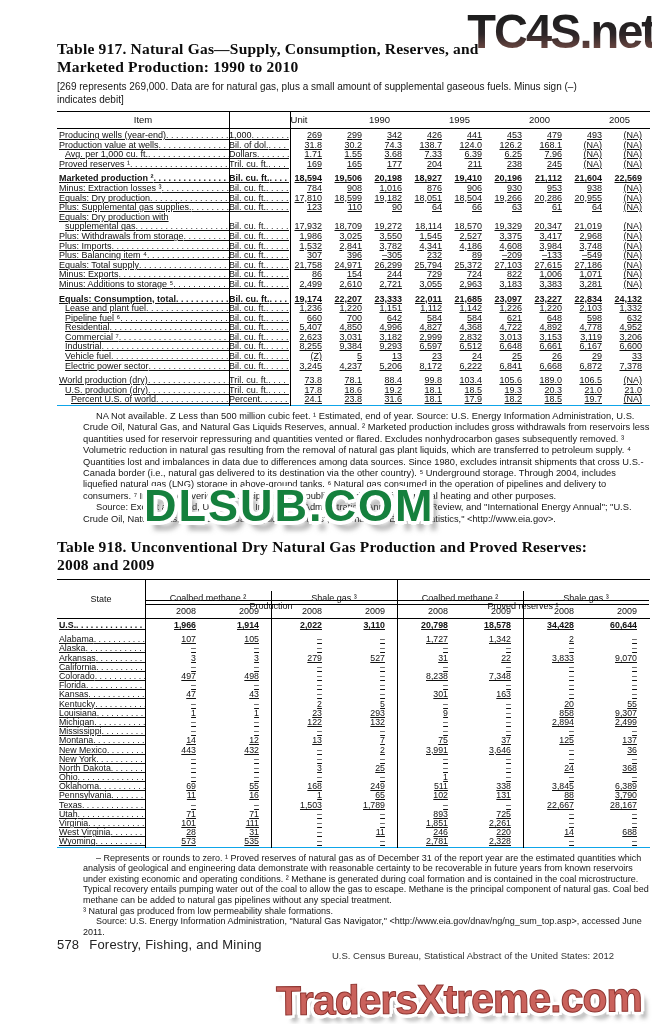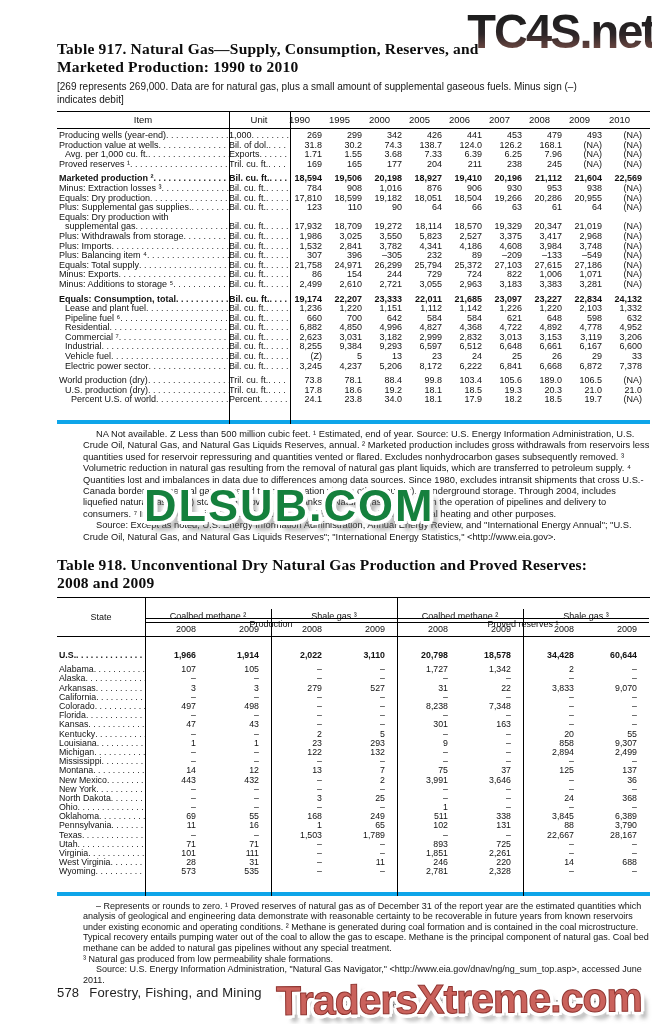--- a/index.html
+++ b/index.html
@@ -10,29 +10,29 @@
   
   .tbl-title{font-family:"Liberation Serif",serif;font-weight:bold;font-size:15.5px;
              line-height:18px;letter-spacing:.2px;color:#0c0c0c;}
   .note{font-size:10px;line-height:12.5px;margin-top:5px;color:#151515;width:560px;}
 
   
   .tblwrap{position:relative;margin-top:5px;}
   .t9grid{display:grid;grid-template-columns:172px 60px repeat(9,40px);}
   .t8grid{display:grid;grid-template-columns:88px repeat(8,63px);}
   .thead{border-top:1.4px solid #000;border-bottom:1px solid #000;}
-  .t917 .thead{height:16px;font-size:9.5px;}
+  .t917 .thead{height:16px;font-size:9.5px;gap:40px;}
   .t917 .thead .cell{line-height:16px;text-align:center;}
   .t917 .thead .yr{text-align:left;padding-right:8px;}
-  .tbody{border-bottom:4px solid #0ea5e9;padding:2px 0 15px 0;}
+  .tbody{border-bottom:1px solid #0ea5e9;padding:2px 0 0 0;text-decoration:underline;}
   .t-row{height:9.6px;line-height:9.6px;font-size:9px;}
   .t8 .t-row{height:9.2px;line-height:9.2px;font-size:8.8px;}
   .t-row.bold{font-weight:bold;}
   .t-row.gap{margin-top:5px;}
-  .t-row.gap-after{margin-bottom:5px;margin-top:12px;}
+  .t-row.gap-after{margin-bottom:5px;}
   .cell{min-width:0;}
   .lbl{display:flex;overflow:hidden;}
   .lt{white-space:nowrap;}
   .ind0 .lt{padding-left:2px;}
   .ind1 .lt{padding-left:8px;}
   .ind2 .lt{padding-left:14px;}
   .dots{flex:1;overflow:hidden;white-space:nowrap;color:#222;}
   .dots::after{content:" . . . . . . . . . . . . . . . . . . . . . . . . . . . . . . . . . . . . . . . . .";}
   .num{text-align:right;padding-right:7px;}
   .t8 .num{padding-right:12px;}
@@ -151,21 +151,21 @@
             <div class="cell num">168.1</div>
             <div class="cell num">(NA)</div>
             <div class="cell num">(NA)</div>
           </div>
           <div class="t-row t9grid">
             <div class="cell lbl ind1">
               <span class="lt">Avg. per 1,000 cu. ft.</span>
               <span class="dots"></span>
             </div>
             <div class="cell lbl unit">
-              <span class="lt">Exports</span>
+              <span class="lt">Dollars</span>
               <span class="dots"></span>
             </div>
             <div class="cell num">1.71</div>
             <div class="cell num">1.55</div>
             <div class="cell num">3.68</div>
             <div class="cell num">7.33</div>
             <div class="cell num">6.39</div>
             <div class="cell num">6.25</div>
             <div class="cell num">7.96</div>
             <div class="cell num">(NA)</div>
@@ -305,21 +305,21 @@
               <span class="lt">Plus: Withdrawals from storage</span>
               <span class="dots"></span>
             </div>
             <div class="cell lbl unit">
               <span class="lt">Bil. cu. ft.</span>
               <span class="dots"></span>
             </div>
             <div class="cell num">1,986</div>
             <div class="cell num">3,025</div>
             <div class="cell num">3,550</div>
-            <div class="cell num">5,823</div>
+            <div class="cell num">1,545</div>
             <div class="cell num">2,527</div>
             <div class="cell num">3,375</div>
             <div class="cell num">3,417</div>
             <div class="cell num">2,968</div>
             <div class="cell num">(NA)</div>
           </div>
           <div class="t-row t9grid">
             <div class="cell lbl ind0">
               <span class="lt">Plus: Imports</span>
               <span class="dots"></span>
@@ -473,21 +473,21 @@
           </div>
           <div class="t-row t9grid">
             <div class="cell lbl ind1">
               <span class="lt">Residential</span>
               <span class="dots"></span>
             </div>
             <div class="cell lbl unit">
               <span class="lt">Bil. cu. ft.</span>
               <span class="dots"></span>
             </div>
-            <div class="cell num">6,882</div>
+            <div class="cell num">5,407</div>
             <div class="cell num">4,850</div>
             <div class="cell num">4,996</div>
             <div class="cell num">4,827</div>
             <div class="cell num">4,368</div>
             <div class="cell num">4,722</div>
             <div class="cell num">4,892</div>
             <div class="cell num">4,778</div>
             <div class="cell num">4,952</div>
           </div>
           <div class="t-row t9grid">
@@ -608,21 +608,21 @@
             <div class="cell lbl ind2">
               <span class="lt">Percent U.S. of world</span>
               <span class="dots"></span>
             </div>
             <div class="cell lbl unit">
               <span class="lt">Percent</span>
               <span class="dots"></span>
             </div>
             <div class="cell num">24.1</div>
             <div class="cell num">23.8</div>
-            <div class="cell num">34.0</div>
+            <div class="cell num">31.6</div>
             <div class="cell num">18.1</div>
             <div class="cell num">17.9</div>
             <div class="cell num">18.2</div>
             <div class="cell num">18.5</div>
             <div class="cell num">19.7</div>
             <div class="cell num">(NA)</div>
           </div>
         </div>
       <div class="vl" style="left:172px"></div>
       <div class="vl" style="left:233px"></div>

